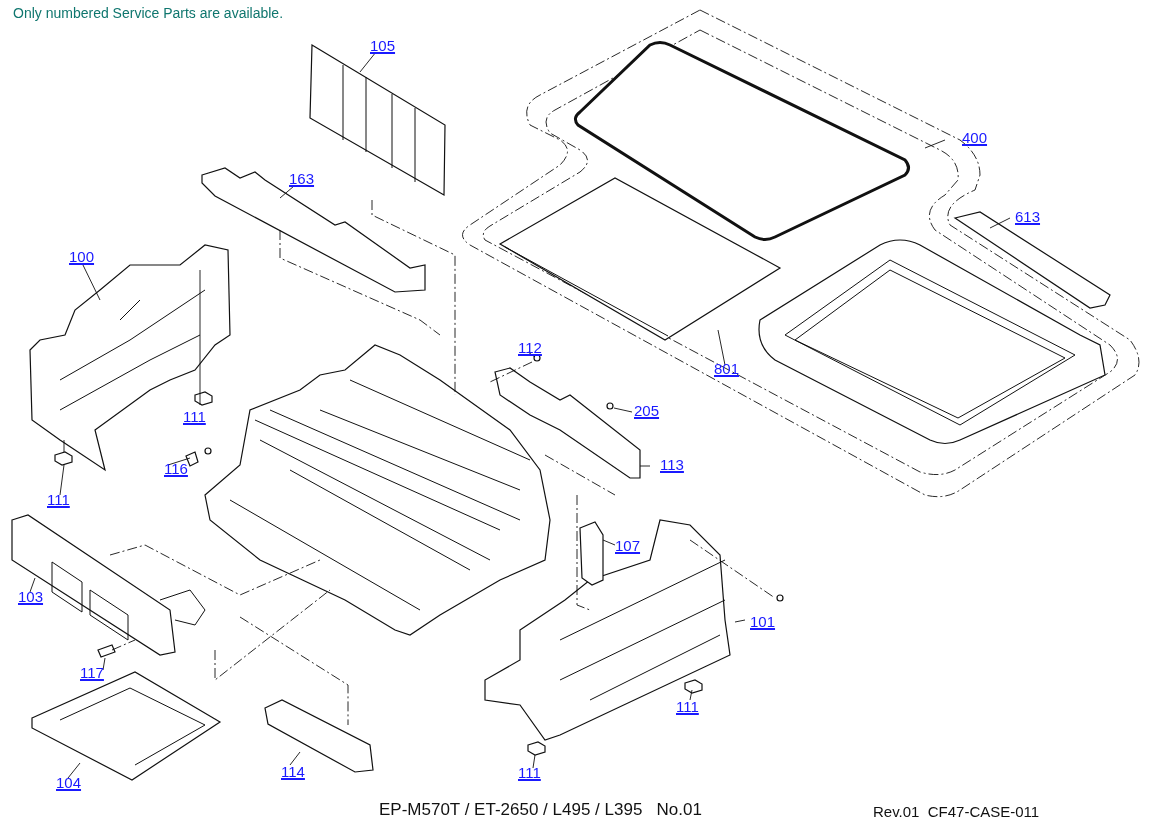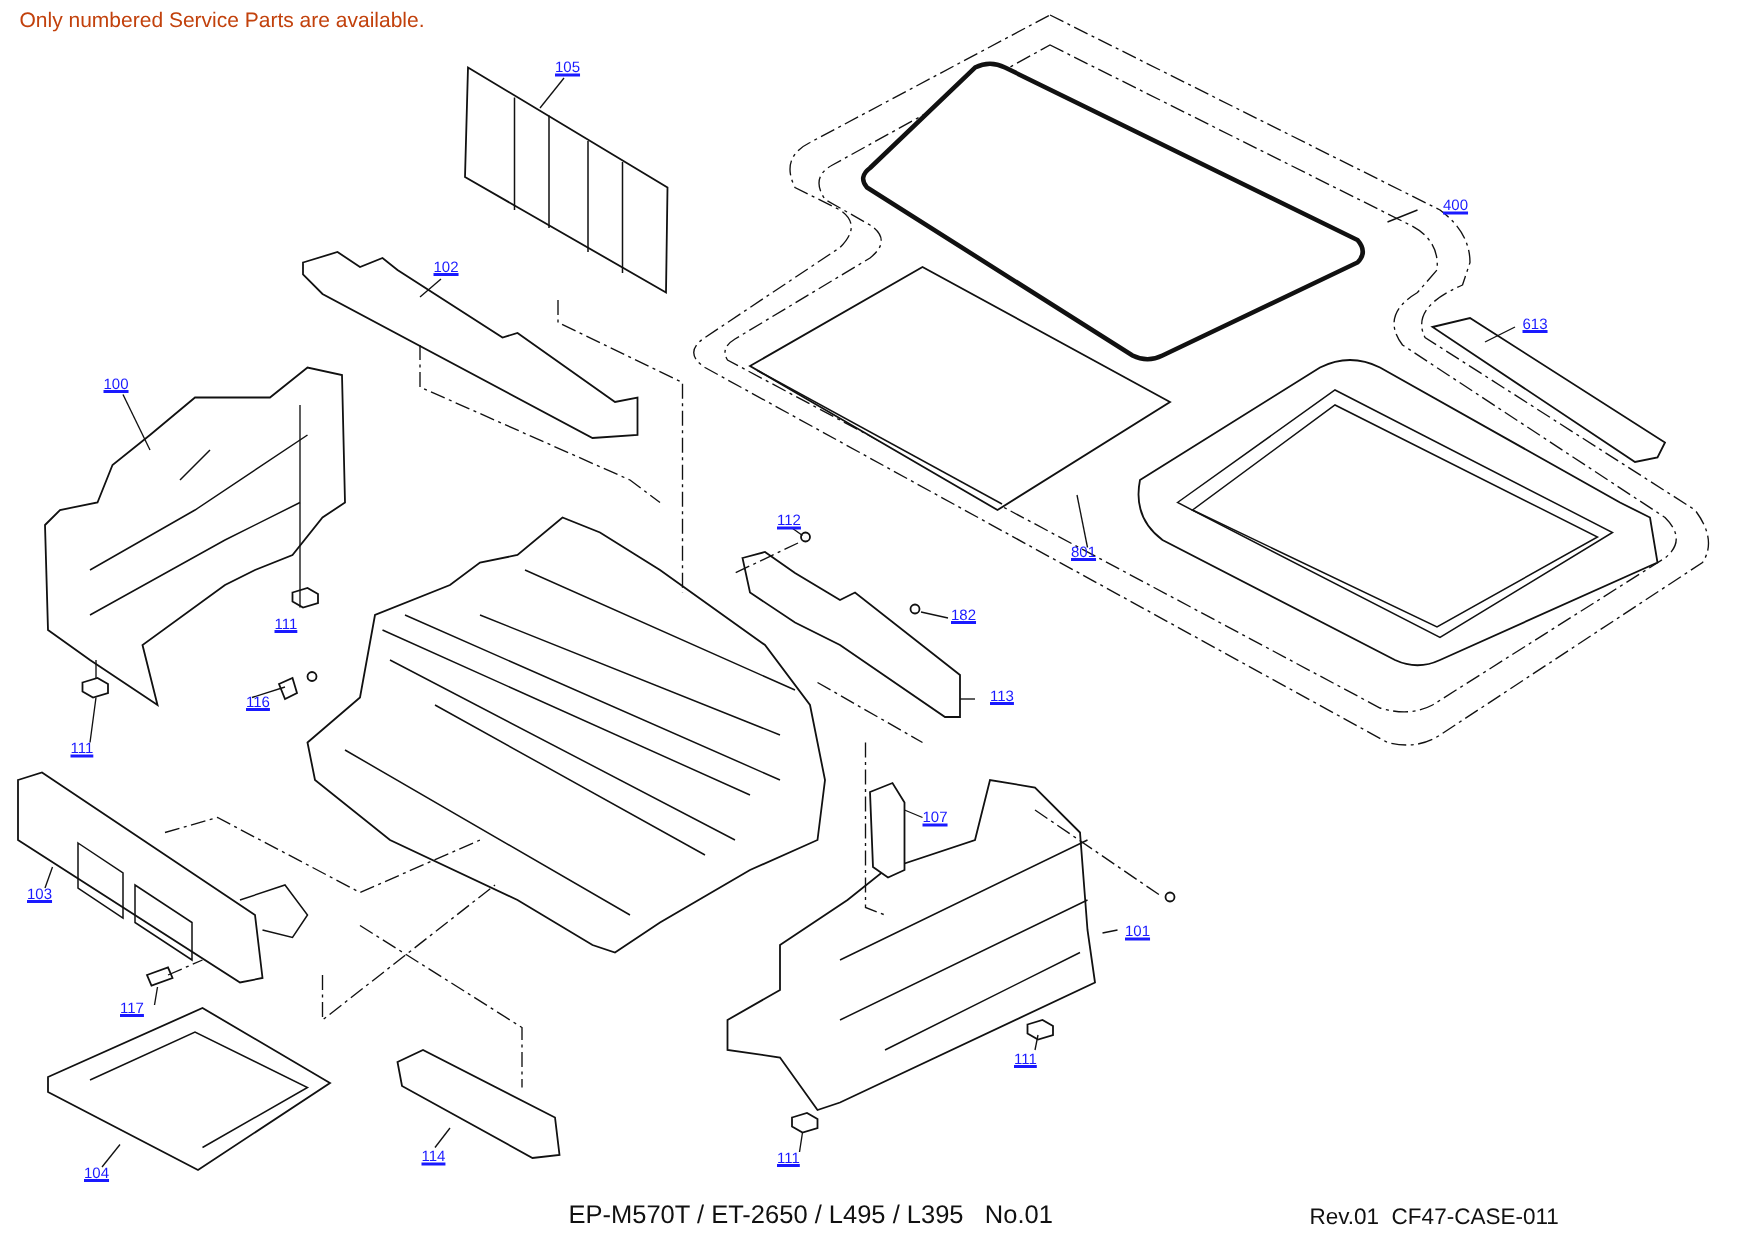--- a/index.html
+++ b/index.html
@@ -1,19 +1,19 @@
 <!DOCTYPE html>
 <html><head>
 <meta charset="utf-8">
 <style>
   html, body { margin:0; padding:0; background:#ffffff; }
   body { width:1166px; height:838px; position:relative; overflow:hidden; font-family:"Liberation Sans", sans-serif; }
-  #note { position:absolute; left:13px; top:5px; font-size:14px; color:#c2410c; }
+  #note { position:absolute; left:13px; top:5px; font-size:14px; color:#0f766e; }
   #diagram { position:absolute; left:0; top:0; }
-  .lbl { position:absolute; font-size:10px; color:#1a1aff; text-decoration:underline; text-decoration-thickness:2px; text-decoration-color:#1a1aff; cursor:pointer; line-height:12px; }
+  .lbl { position:absolute; font-size:15px; color:#1a1aff; text-decoration:underline; text-decoration-thickness:2px; text-decoration-color:#1a1aff; cursor:pointer; line-height:12px; }
   .footer { position:absolute; top:800px; font-size:17px; color:#111;margin-left:12px; }
   .footer.right { font-size:15px; top:803px; }
   svg .p { fill:#fff; stroke:#111; stroke-width:1.2; }
   svg .pt { fill:none; stroke:#111; stroke-width:1; }
   svg .thick { fill:#fff; stroke:#111; stroke-width:3; }
   svg .dash { fill:none; stroke:#111; stroke-width:0.9; stroke-dasharray:10 3 2 3; }
   svg .lead { fill:none; stroke:#111; stroke-width:0.9; }
 </style>
 </head>
 <body>
@@ -102,27 +102,27 @@
   <path class="lead" d="M735,622 L745,620"></path>
   <path class="lead" d="M30,592 L35,578"></path>
   <path class="lead" d="M103,670 L105,658"></path>
   <path class="lead" d="M68,778 L80,763"></path>
   <path class="lead" d="M290,765 L300,752"></path>
   <path class="lead" d="M690,700 L692,690"></path>
   <path class="lead" d="M533,768 L535,755"></path>
 </svg>
 
 <a class="lbl" style="left:370px;top:40px">105</a>
-<a class="lbl" style="left:289px;top:173px">102</a>
+<a class="lbl" style="left:289px;top:173px">163</a>
 <a class="lbl" style="left:69px;top:251px">100</a>
 <a class="lbl" style="left:183px;top:411px">111</a>
 <a class="lbl" style="left:47px;top:494px">111</a>
 <a class="lbl" style="left:164px;top:463px">116</a>
 <a class="lbl" style="left:518px;top:342px">112</a>
-<a class="lbl" style="left:634px;top:405px">182</a>
+<a class="lbl" style="left:634px;top:405px">205</a>
 <a class="lbl" style="left:660px;top:459px">113</a>
 <a class="lbl" style="left:962px;top:132px">400</a>
 <a class="lbl" style="left:714px;top:363px">801</a>
 <a class="lbl" style="left:1015px;top:211px">613</a>
 <a class="lbl" style="left:615px;top:540px">107</a>
 <a class="lbl" style="left:750px;top:616px">101</a>
 <a class="lbl" style="left:18px;top:591px">103</a>
 <a class="lbl" style="left:80px;top:667px">117</a>
 <a class="lbl" style="left:56px;top:777px">104</a>
 <a class="lbl" style="left:281px;top:766px">114</a>

